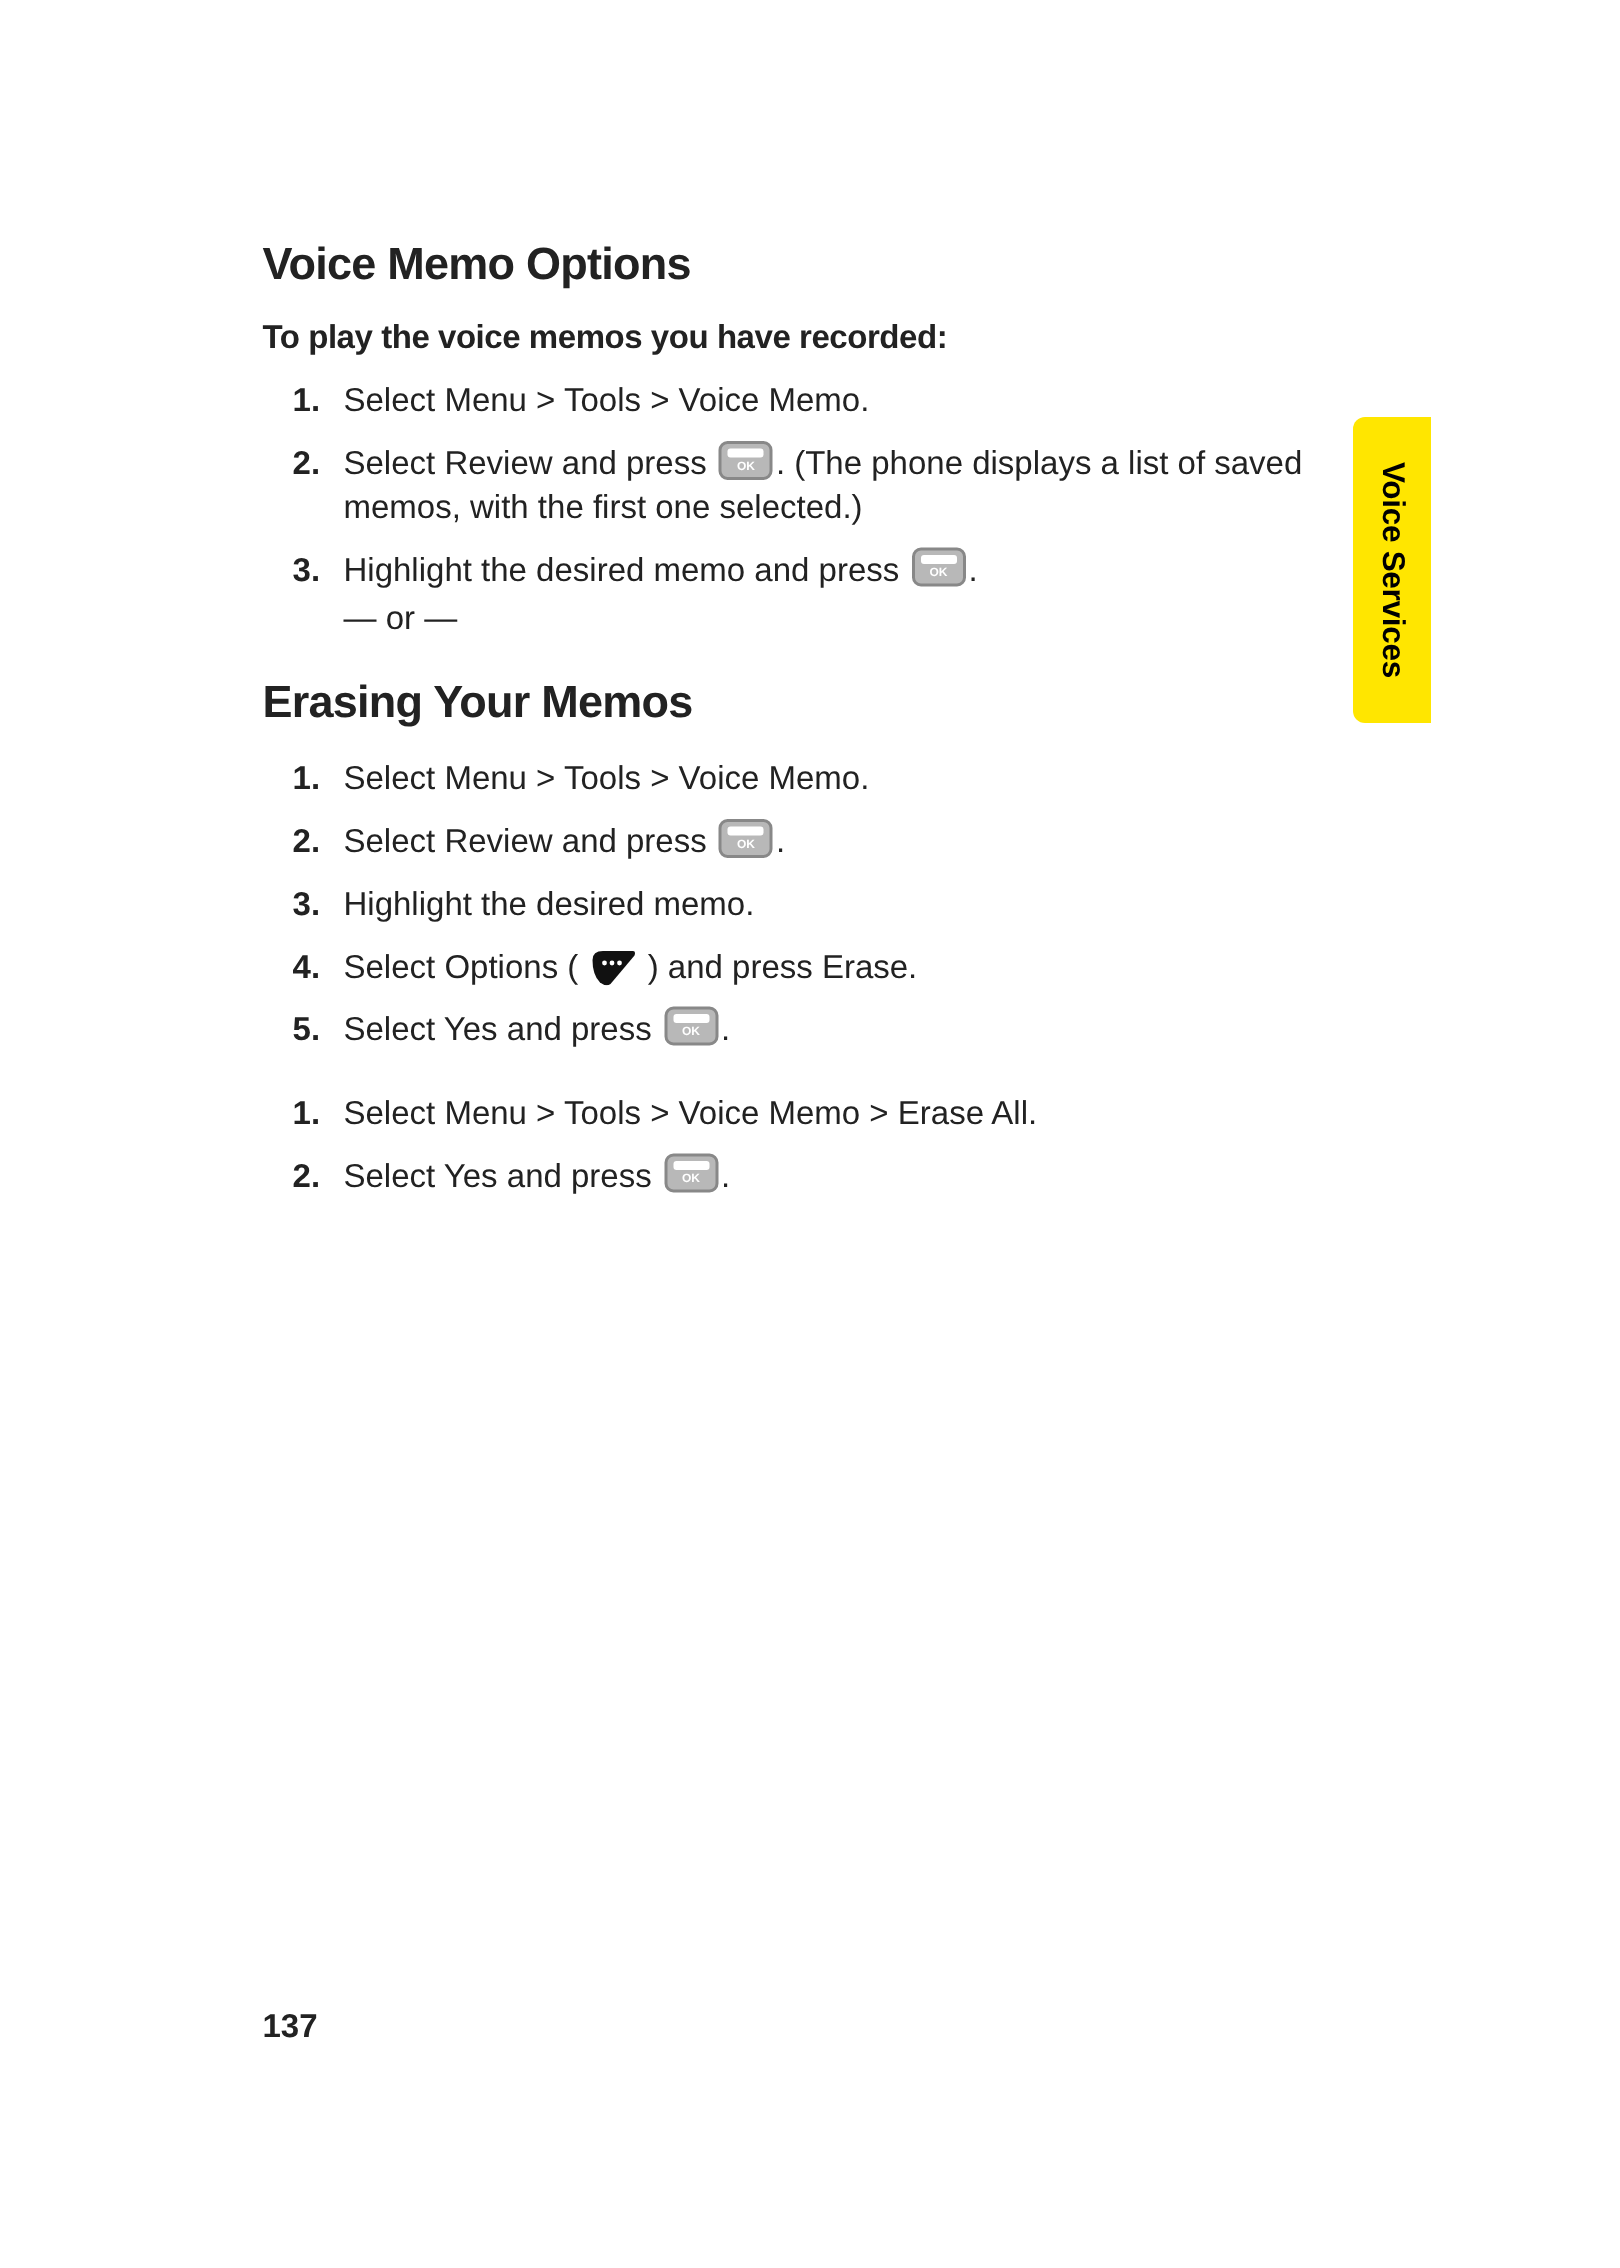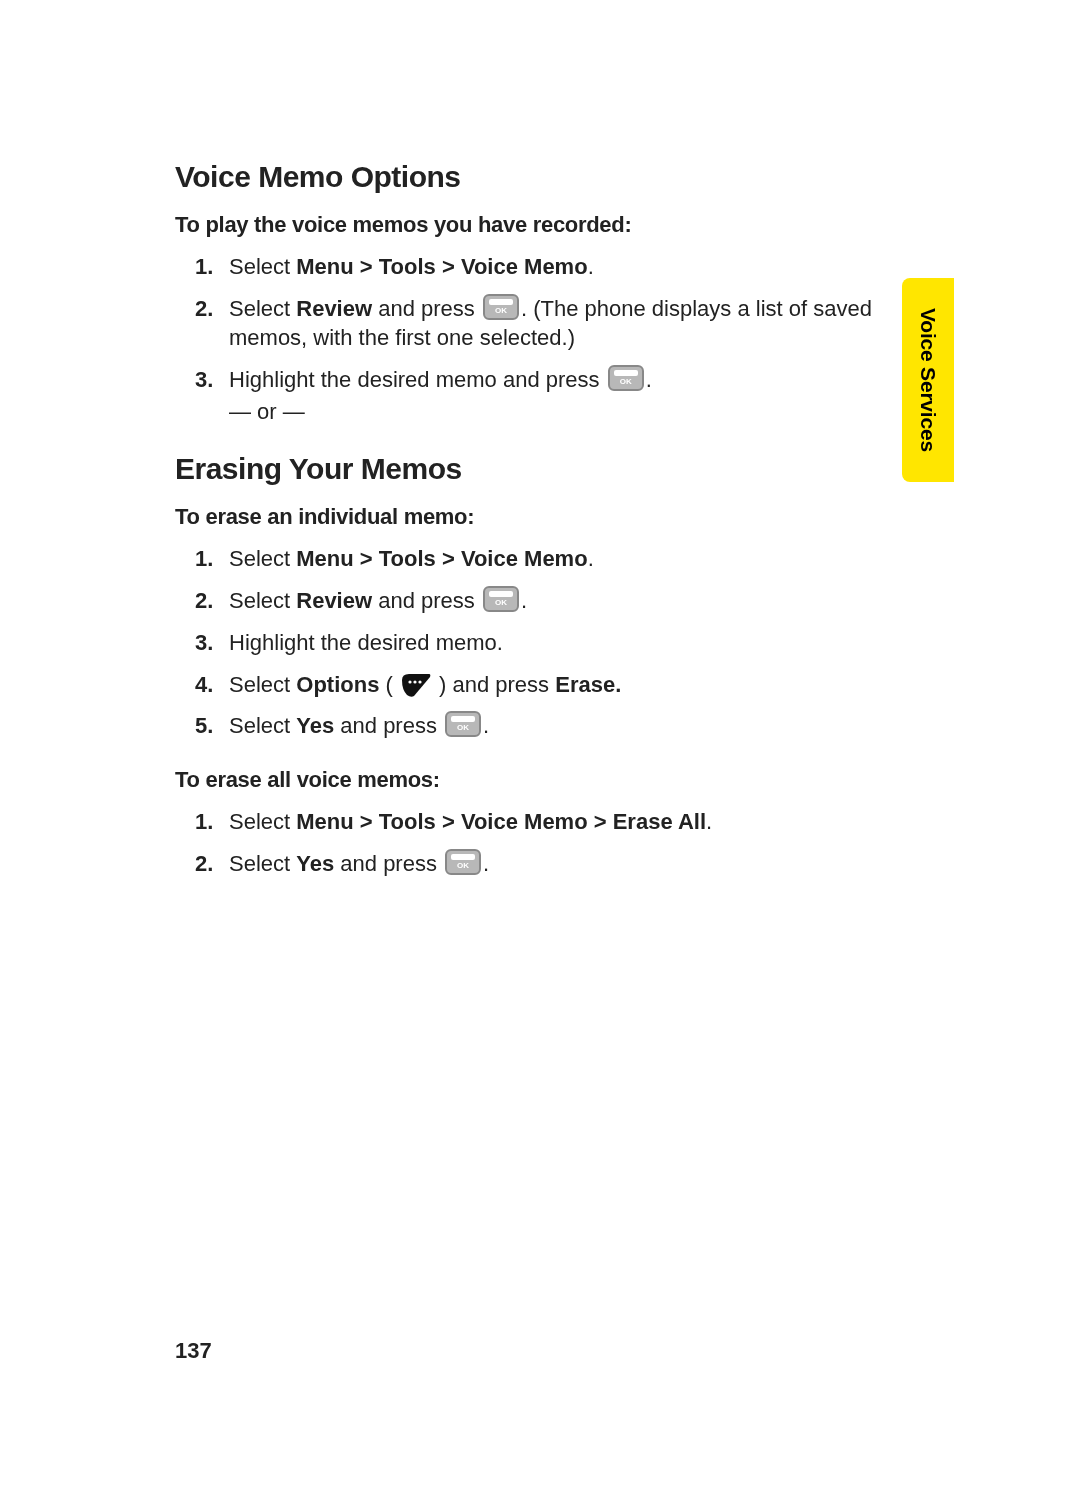--- a/index.html
+++ b/index.html
@@ -43,21 +43,21 @@
     font-size: 22px;
     line-height: 1.35;
     margin: 0 0 12px 0;
   }
   ol.steps > li::before {
     content: counter(step) ".";
     position: absolute;
     left: -34px;
     font-weight: 700;
   }
-  b { font-weight: 700; }
+  b { font-weight: 400; }
   .or-line {
     display: block;
     margin: 2px 0;
   }
   
   .side-tab {
     position: absolute;
     right: 126px;
     top: 278px;
     width: 52px;
@@ -146,21 +146,20 @@
       <span>Select </span><b>Review</b><span> and press </span><span class="key-menu"></span><span>. (The phone displays a list of saved memos, with the first one selected.)</span>
     </li>
     <li>
       <span>Highlight the desired memo and press </span><span class="key-menu"></span><span>.</span>
       <span class="or-line">— or —</span>
     </li>
   </ol>
 
   <h2 class="section">Erasing Your Memos</h2>
 
-  <p class="lead">To erase an individual memo:</p>
 
   <ol class="steps">
     <li>
       <span>Select </span><b>Menu &gt; Tools &gt; Voice Memo</b><span>.</span>
     </li>
     <li>
       <span>Select </span><b>Review</b><span> and press </span><span class="key-menu"></span><span>.</span>
     </li>
     <li>
       <span>Highlight the desired memo.</span>
@@ -171,21 +170,20 @@
             <circle cx="9" cy="9" r="1.6" fill="#fff"></circle>
             <circle cx="14" cy="9" r="1.6" fill="#fff"></circle>
             <circle cx="19" cy="9" r="1.6" fill="#fff"></circle>
           </svg></span><span> ) and press </span><b>Erase.</b>
     </li>
     <li>
       <span>Select </span><b>Yes</b><span> and press </span><span class="key-menu"></span><span>.</span>
     </li>
   </ol>
 
-  <p class="lead">To erase all voice memos:</p>
 
   <ol class="steps">
     <li>
       <span>Select </span><b>Menu &gt; Tools &gt; Voice Memo &gt; Erase All</b><span>.</span>
     </li>
     <li>
       <span>Select </span><b>Yes</b><span> and press </span><span class="key-menu"></span><span>.</span>
     </li>
   </ol>
 

